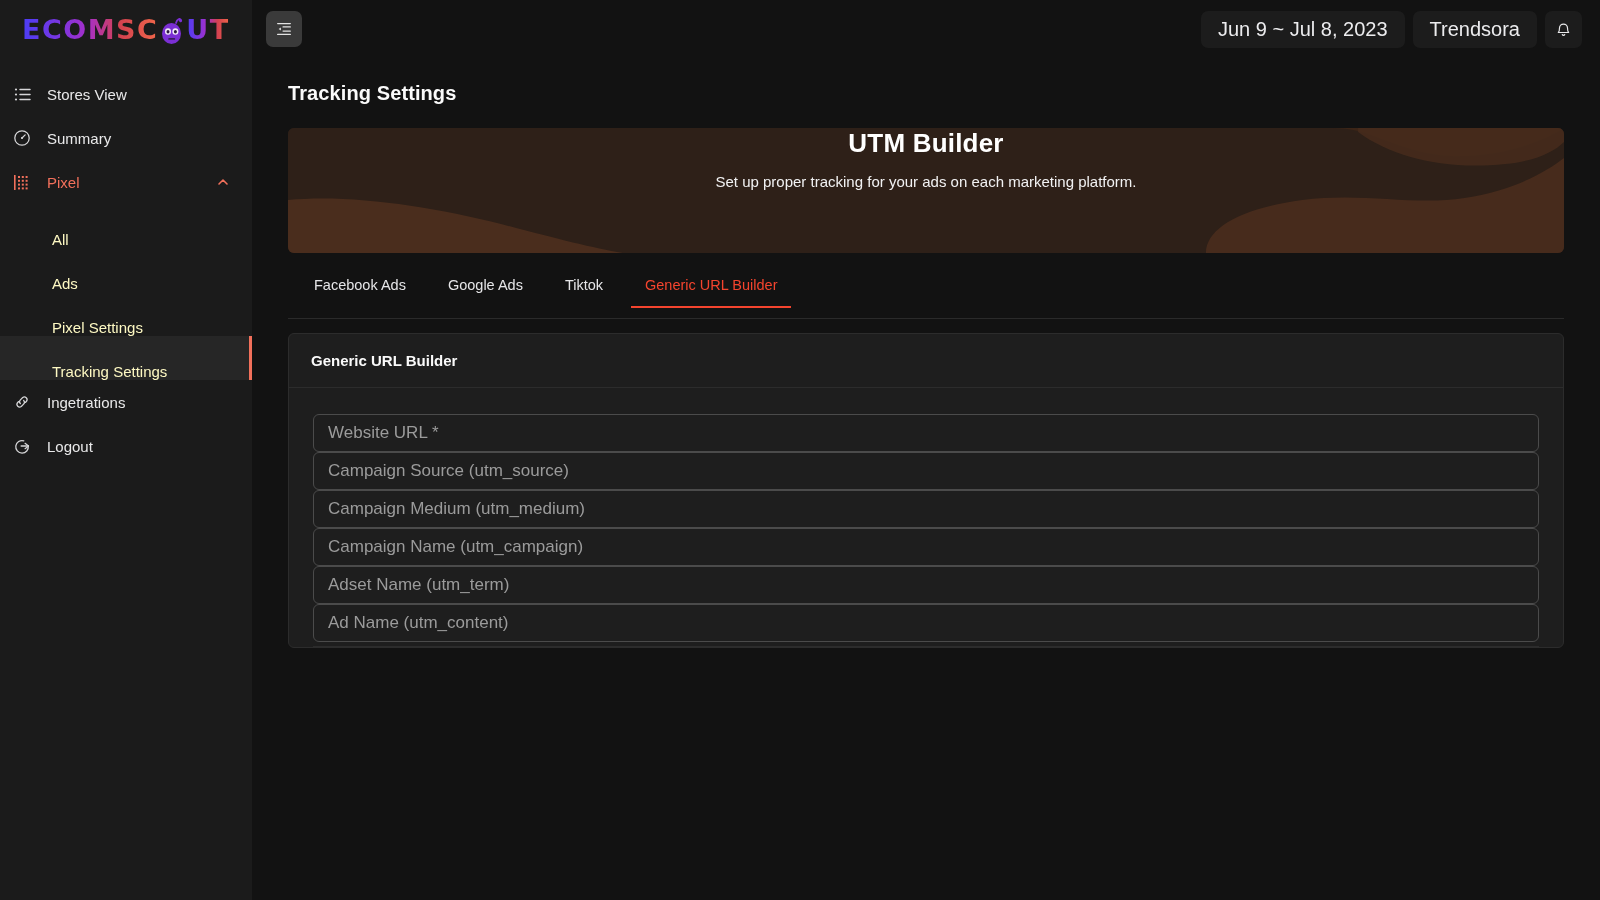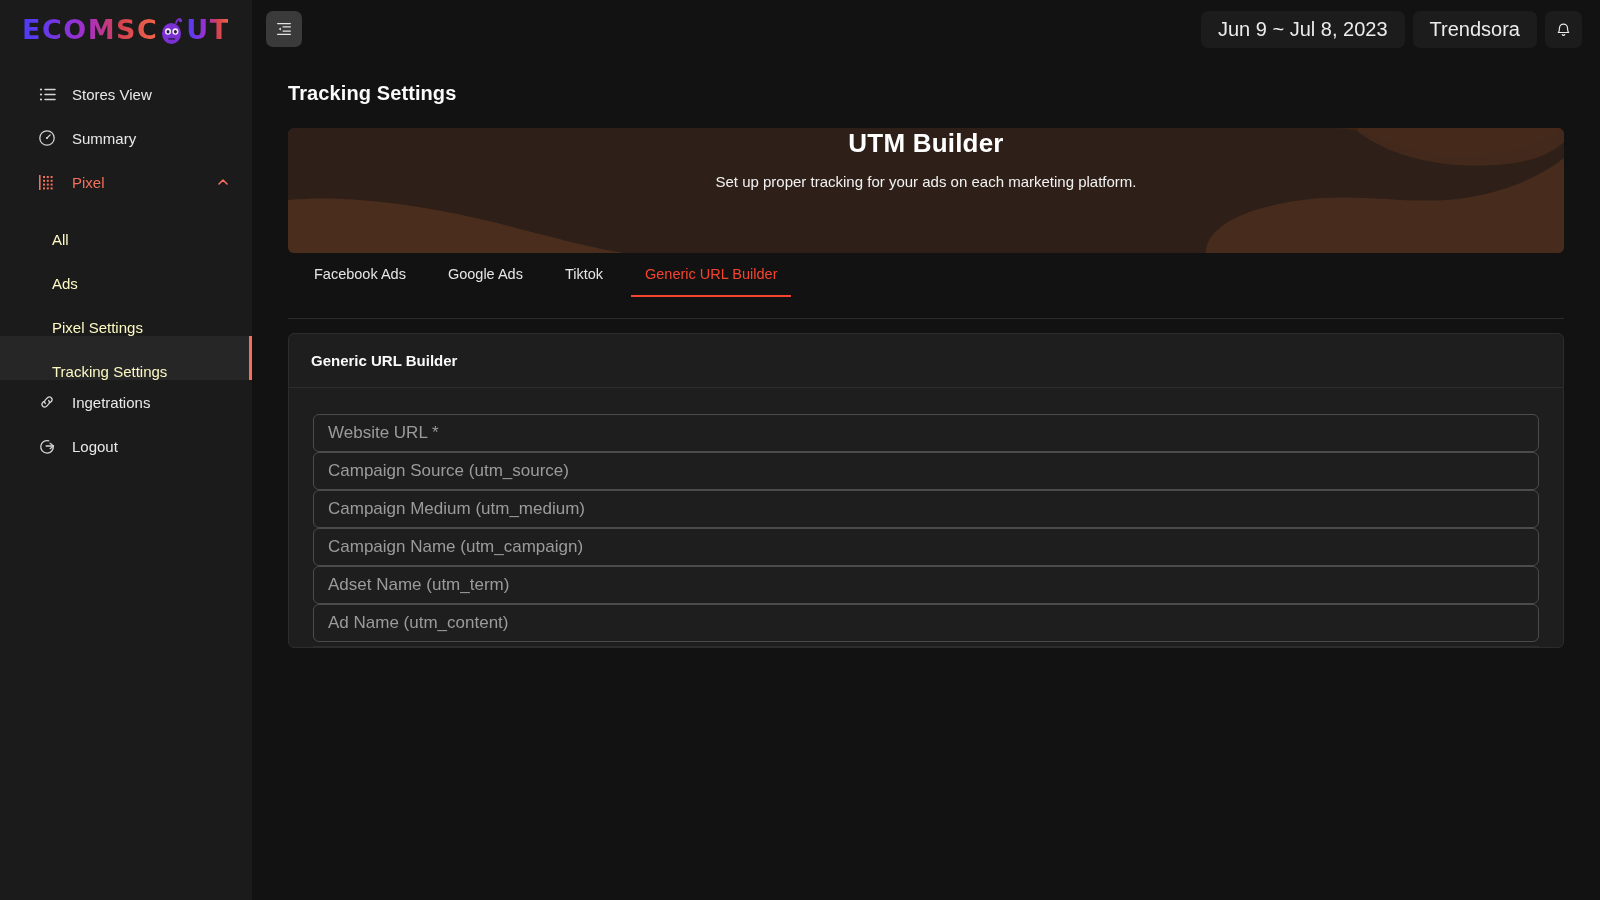--- a/index.html
+++ b/index.html
@@ -70,21 +70,21 @@
   .nav {
     padding-top: 14px;
     flex: 1 1 auto;
   }
 
   .nav-item {
     position: relative;
     display: flex;
     align-items: center;
     height: 44px;
-    padding-left: 36px;
+    padding-left: 11px;
     cursor: pointer;
     color: #e9e9ea;
     font-size: 15px;
   }
   .nav-item .nav-ico {
     width: 22px;
     height: 22px;
     margin-right: 14px;
     display: flex;
     align-items: center;
@@ -235,21 +235,21 @@
   }
   .banner-sub {
     position: relative;
     font-size: 15px;
     color: #f2f2f3;
   }
 
   
   .tabs {
     display: flex;
-    align-items: flex-start;
+    align-items: center;
     height: 52px;
     margin-top: 14px;
     border-bottom: 1px solid #2a2a2a;
     padding-left: 12px;
     gap: 14px;
   }
   .tab {
     position: relative;
     padding: 0 14px 14px 14px;
     font-size: 14.5px;

